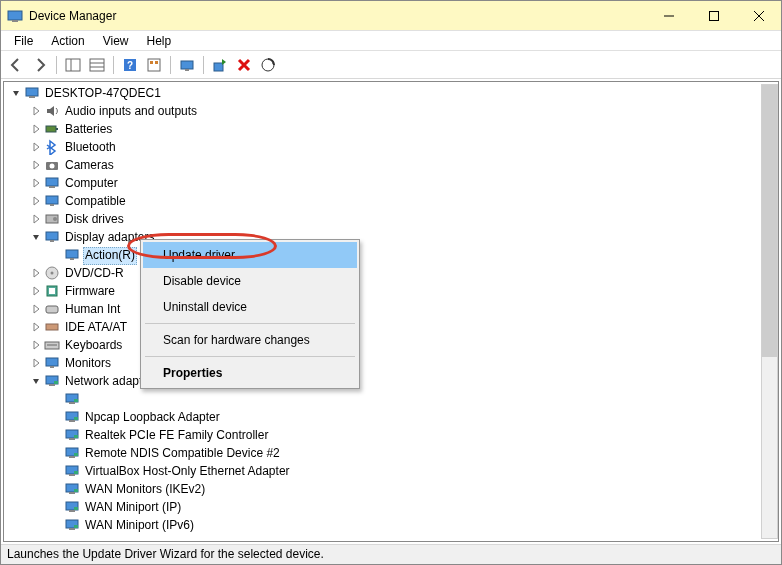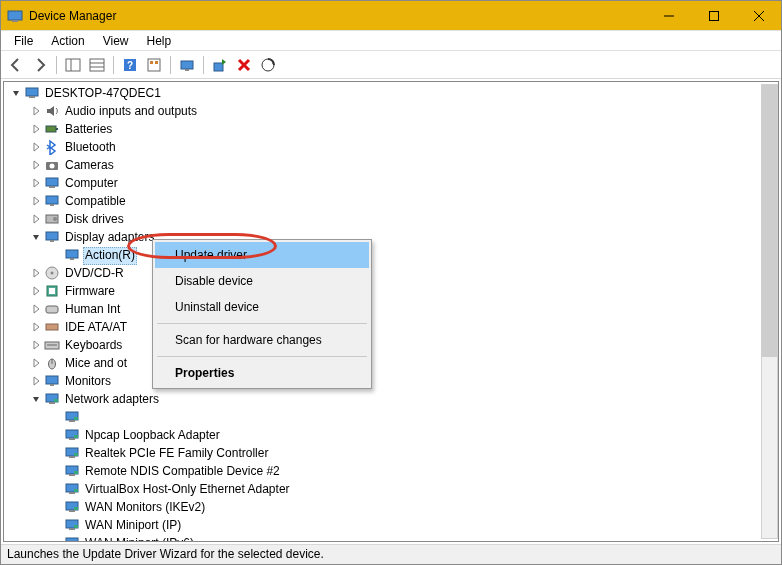--- a/index.html
+++ b/index.html
@@ -17,21 +17,21 @@
     position: relative;
   }
 
   
   .titlebar {
     height: 30px;
     display: flex;
     align-items: center;
     padding-left: 6px;
     border-bottom: 1px solid #e0e0e0;
-    background: #eab308;
+    background: #fef9c3;
   }
   .titlebar .app-icon { width: 16px; height: 16px; margin-right: 6px; }
   .titlebar .title { font-size: 12px; }
   .win-controls { margin-left: auto; display: flex; }
   .win-btn {
     width: 45px; height: 30px;
     display: flex; align-items: center; justify-content: center;
     font-size: 10px;
   }
   .win-btn svg { width: 10px; height: 10px; }
@@ -112,21 +112,21 @@
     display: flex; align-items: center; justify-content: center;
     flex: 0 0 16px;
   }
   .node-icon svg { width: 16px; height: 16px; }
   .node-label { padding: 1px 2px; }
   .node-label.selected { background: #cce8ff; border: 1px dotted #7aa7c7; padding: 0 1px; }
 
   
   .context-menu {
     position: absolute;
-    left: 151px;
+    left: 139px;
     top: 160px;
     width: 220px;
     background: #f0f0f0;
     border: 1px solid #999;
     box-shadow: 2px 3px 4px rgba(0,0,0,.25);
     padding: 2px;
     z-index: 10;
   }
   .ctx-item {
     padding: 6px 20px;
@@ -490,35 +490,20 @@
       </div>
       <div class="tree-row">
         <span class="indent" style="width:24px"></span>
         <span class="twisty">
           <svg viewBox="0 0 10 10">
             <path d="M3 1 L8 5 L3 9 Z" fill="none" stroke="#808080"></path>
           </svg>
         </span>
         <span class="node-icon">
           <svg viewBox="0 0 16 16">
-            <ellipse cx="8" cy="9" rx="3.5" ry="5" fill="#ccc" stroke="#666"></ellipse>
-            <line x1="8" y1="4" x2="8" y2="9" stroke="#666"></line>
-          </svg>
-        </span>
-        <span class="node-label">Mice and ot</span>
-      </div>
-      <div class="tree-row">
-        <span class="indent" style="width:24px"></span>
-        <span class="twisty">
-          <svg viewBox="0 0 10 10">
-            <path d="M3 1 L8 5 L3 9 Z" fill="none" stroke="#808080"></path>
-          </svg>
-        </span>
-        <span class="node-icon">
-          <svg viewBox="0 0 16 16">
             <rect x="2" y="3" width="12" height="8" fill="#4a90d9" stroke="#2b5b8b"></rect>
             <rect x="6" y="11" width="4" height="2" fill="#888"></rect>
           </svg>
         </span>
         <span class="node-label">Monitors</span>
       </div>
       <div class="tree-row">
         <span class="indent" style="width:24px"></span>
         <span class="twisty">
           <svg viewBox="0 0 10 10">

